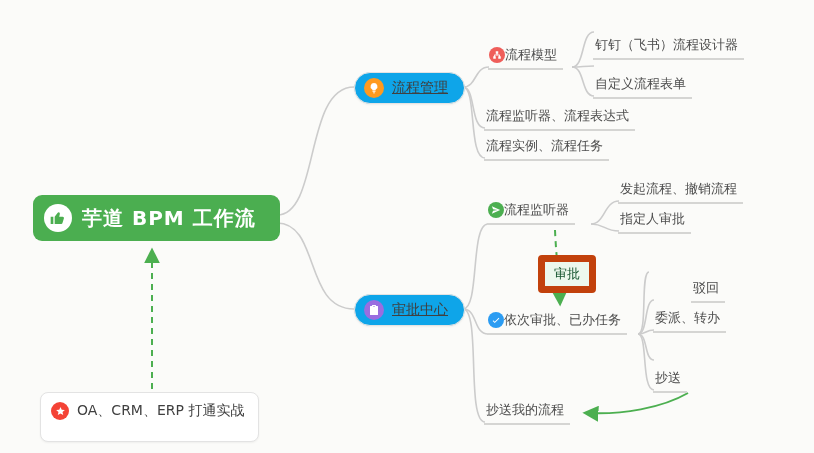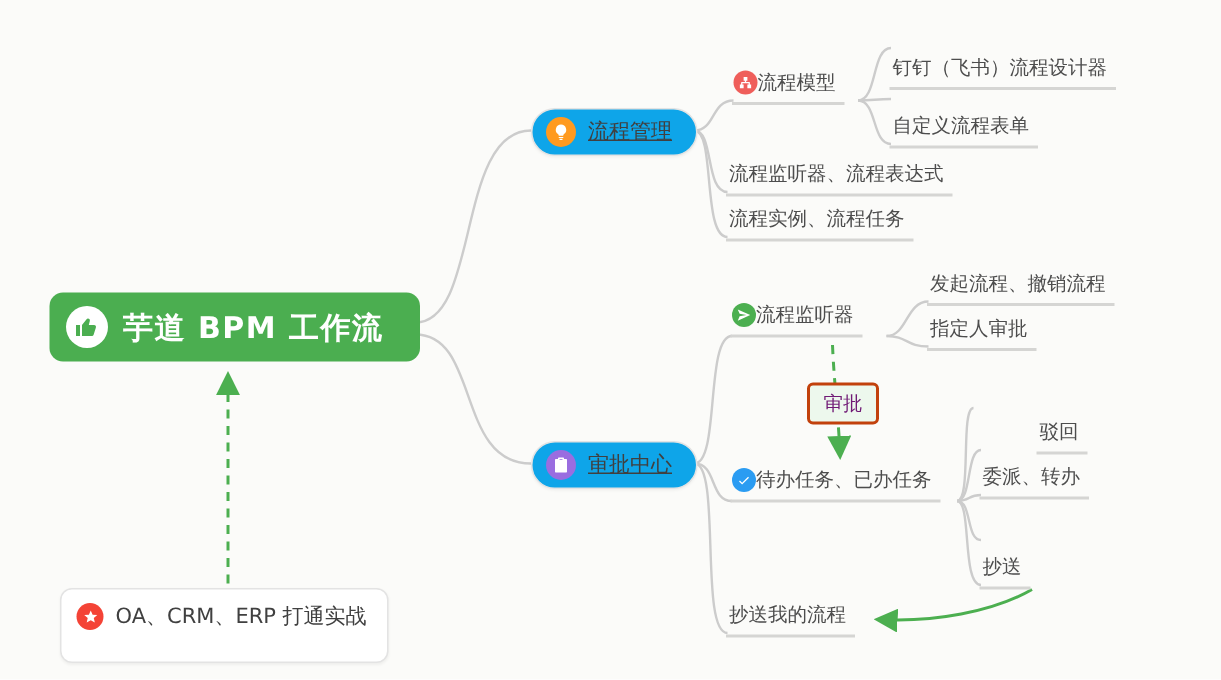--- a/index.html
+++ b/index.html
@@ -50,21 +50,21 @@
     display: flex; align-items: center; justify-content: center;
     flex: 0 0 auto;
   }
   .ic-28 { width: 28px; height: 28px; }
   .ic-20 { width: 20px; height: 20px; }
   .ic-18 { width: 18px; height: 18px; }
   .ic-16 { width: 16px; height: 16px; }
 
   .badge {
     left: 538px; top: 255px; z-index: 3;
-    background: #edf8ed; border: 2px solid #c2410c; color: #701a75;
+    background: #edf8ed; border: 7px solid #c2410c; color: #14532d;
     font-size: 13px; padding: 3px 9px; border-radius: 4px;
   }
 
   
   #leaf-model       { left: 488px; top: 44px; }
   #leaf-bpmn        { left: 593px; top: 9px; }
   #leaf-dingtalk    { left: 593px; top: 34px; text-align: center; }
   #leaf-customform  { left: 593px; top: 73px; }
   #leaf-listener    { left: 484px; top: 105px; }
   #leaf-instance    { left: 484px; top: 135px; }
@@ -171,21 +171,21 @@
 
   <div class="node leaf" id="leaf-initiate">发起流程、撤销流程</div>
   <div class="node leaf" id="leaf-assignee">指定人审批</div>
 
   <div class="node leaf iconed" id="leaf-tasks">
     <span class="icon-circle ic-16" style="background:#2b9cf2;">
       <svg width="10" height="10" viewBox="0 0 24 24" fill="#ffffff">
         <path d="M9 16.2l-3.5-3.5L4 14.2 9 19.2 20 8.2l-1.5-1.5z"></path>
       </svg>
     </span>
-    <span>待办任务、已办任务</span>
+    <span>依次审批、已办任务</span>
   </div>
 
   <div class="node leaf" id="leaf-reject">驳回</div>
   <div class="node leaf" id="leaf-delegate">委派、转办</div>
   <div class="node leaf" id="leaf-cc">抄送</div>
   <div class="node leaf" id="leaf-ccmy">抄送我的流程</div>
 
   <div class="node badge">审批</div>
 
   <div class="node panel-node">

